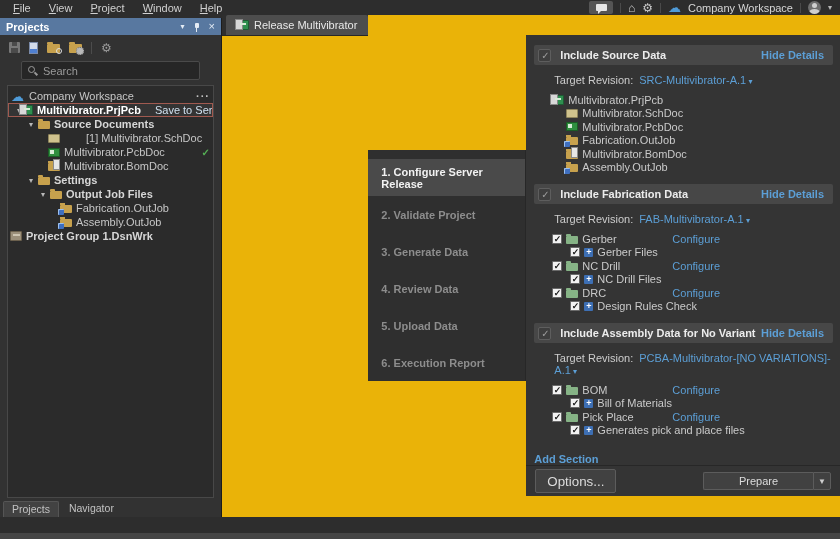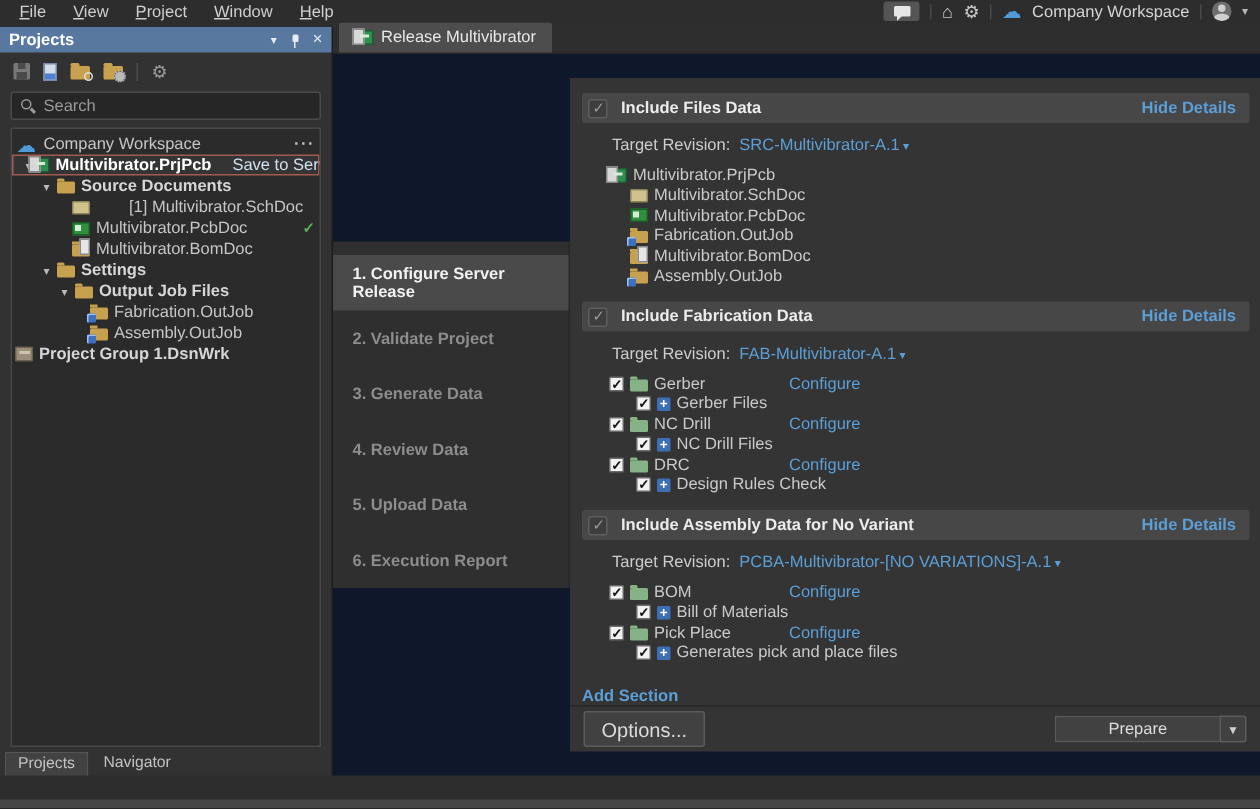--- a/index.html
+++ b/index.html
@@ -45,21 +45,21 @@
   .i-save::before { content:""; position:absolute; left:3px; top:0; width:5px; height:4px; background:#4a4a4a; }
   .i-save::after { content:""; position:absolute; left:2px; top:6px; width:7px; height:5px; background:#4a4a4a; }
   .i-opendoc { width:9px; height:12px; background:#d4dcea; border:1px solid #7a8aa8; }
   .i-opendoc::after { content:""; position:absolute; left:0; top:6px; width:7px; height:4px; background:#4f7fd0; }
   .i-folder-base { width:13px; height:9px; background:#c7a14d; border-radius:1px; margin-top:2px; }
   .i-folder-base::before { content:""; position:absolute; top:-2px; left:0; width:6px; height:2px; background:#c7a14d; border-radius:1px 1px 0 0; }
   .i-folder-search::after { content:""; position:absolute; right:-2px; bottom:-1px; width:4px; height:4px; border:1.5px solid #e0e0e0; border-radius:50%; }
   .i-folder-gear::after { content:""; position:absolute; right:-2px; bottom:-2px; width:6px; height:6px; background:#b9b9b9; border-radius:50%; border:1px dotted #666; }
   .tb-sep2 { width:1px; height:12px; background:#4c4c4c; }
 
-  .search-wrap { padding:1px 7px 5px; flex:none; }
+  .search-wrap { padding:1px 21px 5px; flex:none; }
   .search-box { height:19px; background:#262626; border:1px solid #4a4a4a; border-radius:2px; display:flex; align-items:center; padding:0 6px; gap:5px; }
   .i-search { width:10px; height:10px; }
   .i-search::before { content:""; position:absolute; left:0; top:0; width:5px; height:5px; border:1.5px solid #9a9a9a; border-radius:50%; }
   .i-search::after { content:""; position:absolute; left:7px; top:6px; width:1.5px; height:4px; background:#9a9a9a; transform:rotate(-45deg); }
   .search-box input { flex:1; background:transparent; border:none; outline:none; color:#c4c4c4; font:11px "Liberation Sans",sans-serif; }
   .search-box input::placeholder { color:#9a9a9a; }
 
   .tree-box { flex:1; margin:0 7px; border:1px solid #484848; background:#2b2b2b; padding-top:3px; overflow:hidden; }
   .tree-row { height:14px; display:flex; align-items:center; white-space:nowrap; padding-right:3px; position:relative; }
   .tree-row .label { margin-left:4px; color:#c6c6c6; }
@@ -93,21 +93,21 @@
   .i-bomdoc::after { content:""; position:absolute; right:0; top:-4px; width:5px; height:9px; background:#e6e6e6; border:1px solid #8a8a8a; }
   .i-outjob { width:12px; height:8px; background:#c7a14d; border-radius:1px; margin-top:2px; }
   .i-outjob::before { content:""; position:absolute; top:-2px; left:0; width:5px; height:2px; background:#c7a14d; }
   .i-outjob::after { content:"";position:absolute; left:-2px; bottom:-2px; width:6px; height:6px; background:#3f6fbf; border-radius:1px; box-shadow:inset 1px 1px 0 #9ec1ee; }
   .i-dsnwrk { width:12px; height:10px; background:#9b8f7a; border:1px solid #6b604d; border-radius:1px; }
   .i-dsnwrk::after { content:""; position:absolute; left:2px; top:2px; width:7px; height:2px; background:#cdc4b1; }
   .i-plusbox { width:9px; height:9px; background:#3d6fb4; border-radius:1px; }
   .i-plusbox::before { content:"+"; position:absolute; left:0; top:-1px; width:9px; text-align:center; color:#fff; font-size:9px; font-weight:bold; line-height:10px; }
 
   
-  .right-region { position:absolute; top:14px; left:222px; right:0; bottom:22px; display:flex; flex-direction:column; background:#0f172a; }
+  .right-region { position:absolute; top:14px; left:222px; right:0; bottom:22px; display:flex; flex-direction:row; background:#eab308; }
   .tabstrip { height:22px; background:#2e2e2e; border-bottom:1px solid #272727; display:flex; align-items:flex-end; padding-left:4px; flex:none; }
   .doc-tab { height:20px; background:#4d4d4d; color:#e8e8e8; display:flex; align-items:center; gap:5px; padding:0 11px; border-radius:2px 2px 0 0; }
   .content-row { flex:1; display:flex; min-height:0;align-items:center; }
   .steps { width:158px; background:#2f2f2f; border-right:1px solid #272727; padding-top:9px; flex:none; }
   .step { height:37px; display:flex; align-items:center; padding:0 13px; color:#8d8d8d; font-weight:bold; }
   .step.active { background:#4a4a4a; color:#f2f2f2; }
   .main { flex:1; background:#343434; display:flex; flex-direction:column; min-width:0; }
   .sections { flex:1; overflow:hidden; }
 
   .sec-head { height:20px; background:#474747; display:flex; align-items:center; margin:10px 7px 0 8px; padding:0 9px 0 4px; border-radius:2px; }
@@ -258,21 +258,21 @@
           <div class="step active">1. Configure Server Release</div>
           <div class="step">2. Validate Project</div>
           <div class="step">3. Generate Data</div>
           <div class="step">4. Review Data</div>
           <div class="step">5. Upload Data</div>
           <div class="step">6. Execution Report</div>
         </div>
       <div class="main">
         <div class="sections" id="sections"><div class="sec-head">
               <span class="sec-check"></span>
-              <span class="sec-title">Include Files Data</span>
+              <span class="sec-title">Include Source Data</span>
               <span class="sec-link">Hide Details</span>
             </div><div class="trev"><span class="trev-label">Target Revision:</span><span class="trev-value">SRC-Multivibrator-A.1</span><span class="trev-caret"> ▾</span></div><div class="srow" style="padding-left: 26px;">
               <span class="ic i-project"></span>
               <span class="label">Multivibrator.PrjPcb</span>
             </div><div class="srow" style="padding-left: 40px;">
               <span class="ic i-schdoc"></span>
               <span class="label">Multivibrator.SchDoc</span>
             </div><div class="srow" style="padding-left: 40px;">
               <span class="ic i-pcbdoc"></span>
               <span class="label">Multivibrator.PcbDoc</span>

